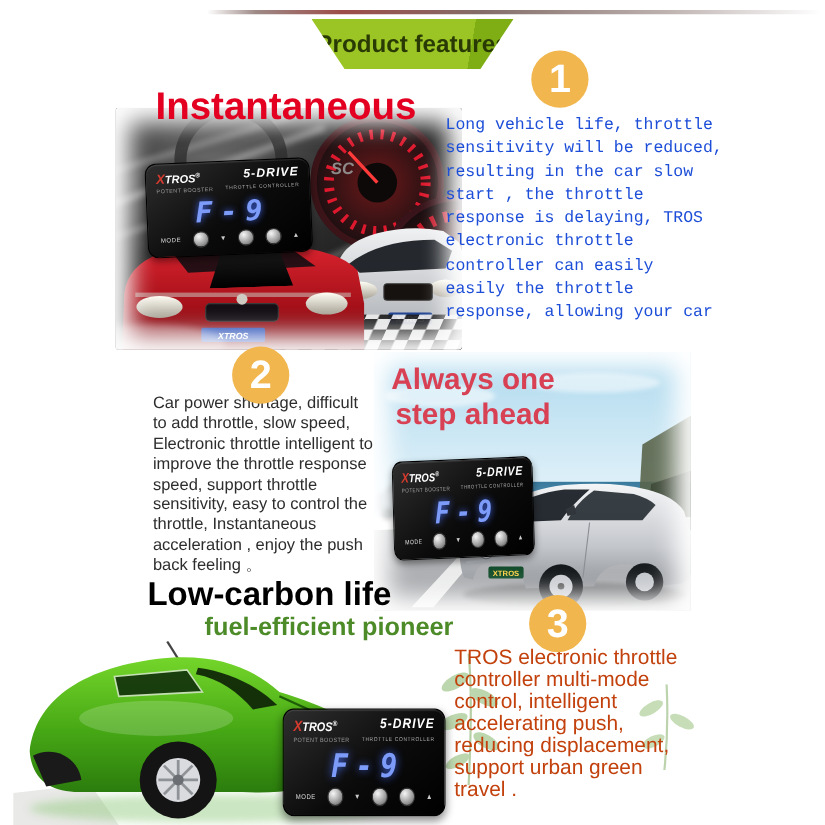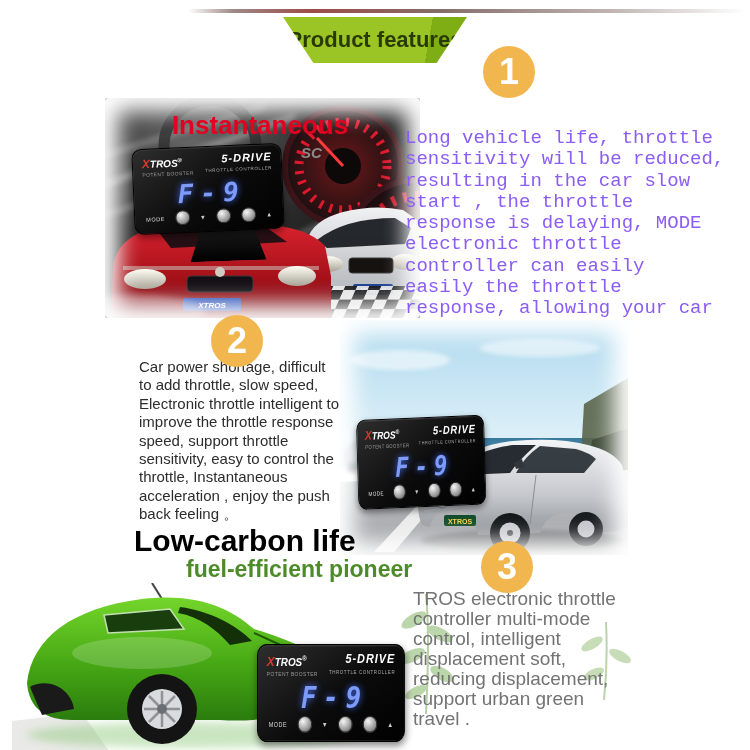--- a/index.html
+++ b/index.html
@@ -18,35 +18,35 @@
     text-align:center;padding-top:10px;font-size:22px;font-weight:600;color:#2a3a05;}
 
   
   .step-badge{position:absolute;width:52px;height:52px;border-radius:50%;background:#f1b64e;
     color:#fff;font-size:36px;font-weight:bold;text-align:center;line-height:52px;z-index:4;}
   #badge1{left:483px;top:46px;} #badge2{left:211px;top:315px;} #badge3{left:481px;top:541px;}
 
   
   .headline{position:absolute;text-align:center;font-weight:bold;z-index:5;}
   #headline1{left:100px;top:82px;width:320px;color:#e30021;}
-  #headline1 .l1{font-size:26px;line-height:30px;margin-top:28px;}
+  #headline1 .l1{font-size:35px;line-height:30px;}
   #headline1 .l2{font-size:25px;line-height:28px;white-space:nowrap;}
   #headline2{left:338px;top:330px;width:184px;color:#d84054;}
   #headline2 .l1,#headline2 .l2{font-size:27px;line-height:31px;}
   .green-l1{position:absolute;left:134px;top:524px;font-size:30px;font-weight:bold;color:#000000;z-index:5;}
   .green-l2{position:absolute;left:186px;top:556px;font-size:23px;font-weight:bold;color:#4c8b28;z-index:5;white-space:nowrap;}
 
   
   .ln{white-space:pre;}
   .col1{position:absolute;left:405px;top:103px;width:330px;z-index:3;
-    font-family:"Liberation Mono",monospace;font-size:19px;line-height:21.3px;color:#8b5cf6;margin-top:25px;}
+    font-family:"Liberation Mono",monospace;font-size:15px;line-height:21.3px;color:#1d4ed8;}
   .col2{position:absolute;left:139px;top:358px;width:272px;z-index:3;
     font-size:15px;line-height:18.4px;color:#2d2d2d;}
   .col3{position:absolute;left:413px;top:589px;width:330px;z-index:3;
-    font-size:19px;line-height:20px;color:#737373;}
+    font-size:19px;line-height:20px;color:#c2410c;}
 
   
   .photo{position:absolute;overflow:hidden;z-index:1;}
   #photo1{left:105px;top:98px;width:315px;height:220px;border-radius:3px;}
   #photo2{left:340px;top:320px;width:288px;height:235px;}
   #scene3{left:12px;top:583px;width:355px;height:167px;position:absolute;z-index:1;}
   .vig{position:absolute;inset:0;box-shadow:inset 0 0 22px 14px #fff;pointer-events:none;}
 
   
   .device{position:absolute;width:150px;height:86px;box-sizing:border-box;border-radius:10px;
@@ -196,39 +196,43 @@
       <span class="dev-btn"></span>
       <span class="dev-arr">▲</span>
     </div>
   </div>
 
   <div class="col1">
     <div class="ln">Long vehicle life, throttle</div>
     <div class="ln">sensitivity will be reduced,</div>
     <div class="ln">resulting in the car slow</div>
     <div class="ln">start , the throttle</div>
-    <div class="ln">response is delaying, MODE</div>
+    <div class="ln">response is delaying, TROS</div>
     <div class="ln">electronic throttle</div>
     <div class="ln">controller can easily</div>
     <div class="ln">easily the throttle</div>
     <div class="ln">response, allowing your car</div>
   </div>
 
   <div class="col2">
     <div class="ln">Car power shortage, difficult</div>
     <div class="ln">to add throttle, slow speed,</div>
     <div class="ln">Electronic throttle intelligent to</div>
     <div class="ln">improve the throttle response</div>
     <div class="ln">speed, support throttle</div>
     <div class="ln">sensitivity, easy to control the</div>
     <div class="ln">throttle, Instantaneous</div>
     <div class="ln">acceleration , enjoy the push</div>
     <div class="ln">back feeling 。</div>
   </div>
 
+  <div class="headline" id="headline2">
+    <div class="l1">Always one</div>
+    <div class="l2">step ahead</div>
+  </div>
 
   <div class="photo" id="photo2">
     <svg width="288" height="235" viewBox="0 0 288 235">
       <defs>
         <linearGradient id="skyG" x1="0" y1="0" x2="0" y2="1">
             <stop offset="0%" stop-color="#aed9ee"></stop>
             <stop offset="100%" stop-color="#eaf6fb"></stop>
           </linearGradient>
         <linearGradient id="seaG" x1="0" y1="0" x2="0" y2="1">
             <stop offset="0%" stop-color="#39799c"></stop>
@@ -322,21 +326,21 @@
       <ellipse cx="14" cy="22" rx="12" ry="5" transform="rotate(-30 14 22)"></ellipse>
       <ellipse cx="42" cy="34" rx="12" ry="5" transform="rotate(28 42 34)"></ellipse>
       <ellipse cx="16" cy="52" rx="11" ry="5" transform="rotate(-26 16 52)"></ellipse>
     </g>
   </svg>
 
   <div class="col3">
     <div class="ln">TROS electronic throttle</div>
     <div class="ln">controller multi-mode</div>
     <div class="ln">control, intelligent</div>
-    <div class="ln">displacement soft,</div>
+    <div class="ln">accelerating push,</div>
     <div class="ln">reducing displacement,</div>
     <div class="ln">support urban green</div>
     <div class="ln">travel .</div>
   </div>
 
   <div id="scene3">
     <svg width="355" height="167" viewBox="0 0 355 167">
       <defs>
         <linearGradient id="greenCarG" x1="0" y1="0" x2="0" y2="1">
             <stop offset="0%" stop-color="#74d62a"></stop>

